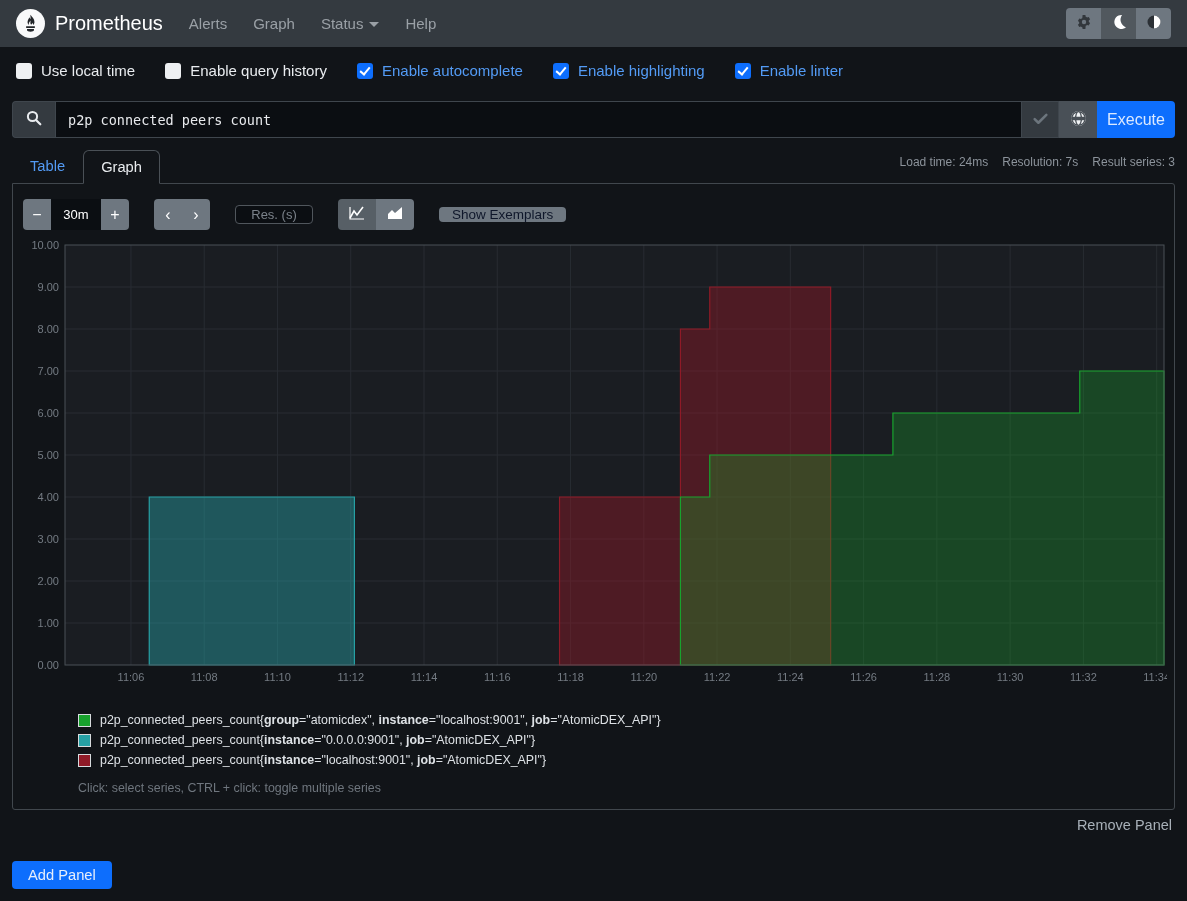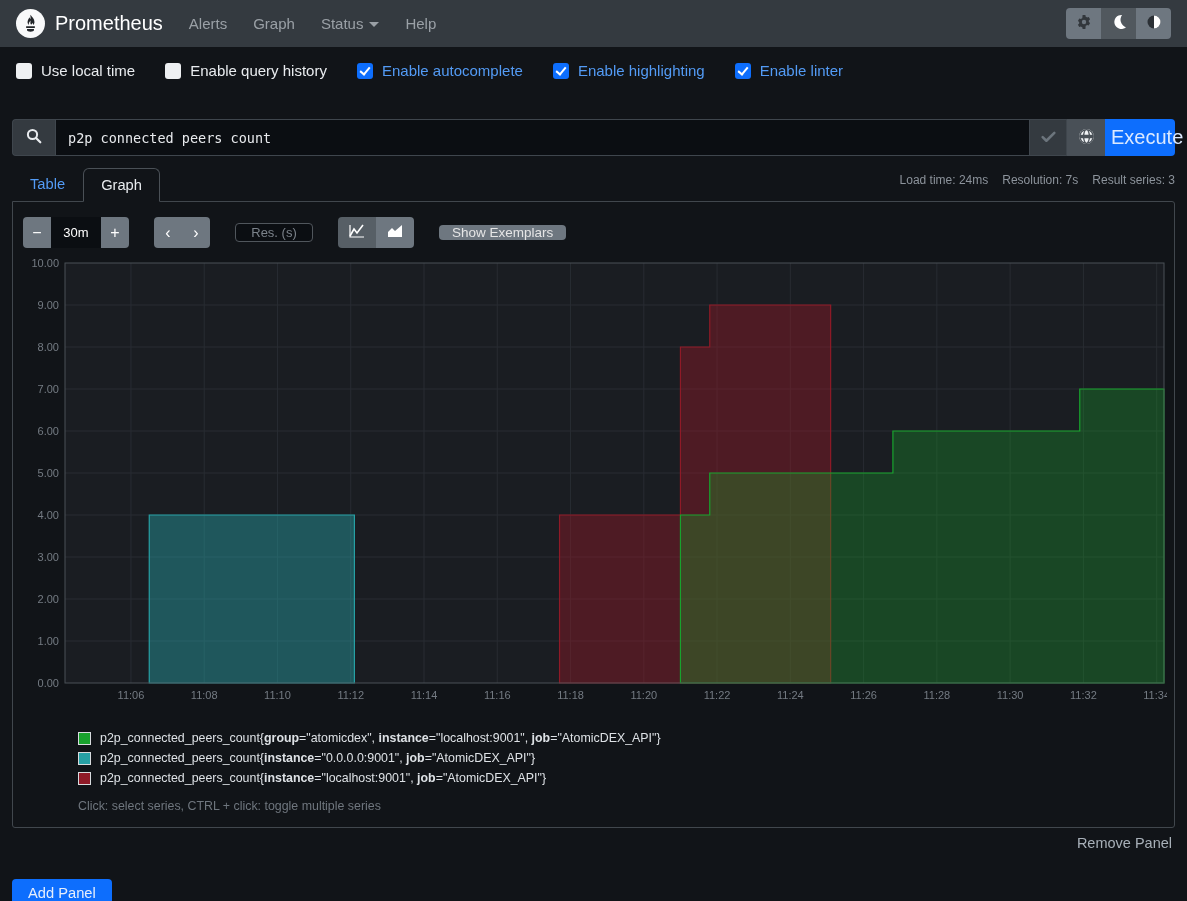--- a/index.html
+++ b/index.html
@@ -23,26 +23,26 @@
   .theme-btn.active { background:#51585e; }
   
   .check-row { display:flex; align-items:center; padding:15px 16px 14px 16px; gap:30px; }
   .form-check { display:flex; align-items:center; gap:9px; cursor:pointer; }
   .form-check .box { width:16px; height:16px; border-radius:3px; background:#eef0f2; position:relative; flex:0 0 auto; }
   .form-check.checked .box { background:#0d6efd; }
   .form-check.checked .box::after { content:""; position:absolute; left:5px; top:2px; width:4px; height:8px; border:solid #fff; border-width:0 2px 2px 0; transform:rotate(40deg); }
   .form-check .cb-label { color:#e9ecef; }
   .form-check.checked .cb-label { color:#539bf5; }
   
-  .query-row { display:flex; margin:26px 12px 0 12px; height:37px; }
+  .query-row { display:flex; margin:8px 12px 0 12px; height:37px; }
   .search-addon { width:43px; background:#343a40; border:1px solid #3f464d; border-right:none; border-radius:4px 0 0 4px; display:flex; align-items:center; justify-content:center; }
   .query-input { flex:1; background:#0b0e12; border:1px solid #3f464d; color:#e8eaed; font-family:"DejaVu Sans Mono", monospace; font-size:13.5px; padding:0 12px; outline:none; }
   .check-dd-btn { width:37px; background:#343a40; border:1px solid #3f464d; border-left:none; display:flex; align-items:center; justify-content:center; cursor:pointer; }
   .globe-btn { width:38px; background:#495057; border:none; display:flex; align-items:center; justify-content:center; cursor:pointer; }
-  .execute-btn { width:70px; background:#0d6efd; color:#dbe9ff; border:none; border-radius:0 4px 4px 0; font-size:20px; cursor:pointer; font-family:inherit; }
+  .execute-btn { width:78px; background:#0d6efd; color:#dbe9ff; border:none; border-radius:0 4px 4px 0; font-size:16px; cursor:pointer; font-family:inherit; }
   
   .tabs-row { display:flex; justify-content:space-between; align-items:flex-end; margin:11px 12px 0 12px; }
   .tabs { display:flex; align-items:flex-end; }
   .tab { padding:8px 17px; font-size:14.7px; cursor:pointer; border:1px solid transparent; border-radius:6px 6px 0 0; position:relative; z-index:2; }
   .tab.inactive { color:#539bf5; }
   .tab.active { color:#e9ecef; background:#111418; border-color:#4a5056; border-bottom-color:#111418; margin-bottom:-1px; }
   .stats { color:#8c939b; font-size:12px; display:flex; gap:14px; align-items:center; padding-bottom:14px; }
   
   .panel { margin:0 12px; border:1px solid #41474d; border-radius:0 3px 3px 3px; padding:10px 8px 14px 8px; position:relative; z-index:1; }
   .controls-row { display:flex; align-items:center; gap:25px; margin:5px 2px 10px 2px; height:31px; }
@@ -50,21 +50,21 @@
   .ctl-btn { background:#6e7780; border:none; color:#fff; width:28px; display:flex; align-items:center; justify-content:center; cursor:pointer; font-size:16px; padding:0; }
   .ctl-btn.rl { border-radius:4px 0 0 4px; }
   .ctl-btn.rr { border-radius:0 4px 4px 0; }
   .ctl-btn.active { background:#575f66; }
   .ctl-input { background:#0b0e12; border:none; color:#fff; text-align:center; font-size:13px; outline:none; font-family:inherit; }
   .ctl-input::placeholder { color:#7b828a; }
   .dur-input { width:50px; }
   .time-input { width:168px; }
   .res-input { width:78px; border:1px solid #50565c; border-radius:4px; }
   .chart-toggle { width:38px; }
-  .exemplars-btn { background:#6e7780; border:none; color:#e5e5e5; border-radius:4px; padding:0 13px; font-size:13.5px; cursor:pointer; font-family:inherit; }
+  .exemplars-btn { background:#6e7780; border:none; color:#0f172a; border-radius:4px; padding:0 13px; font-size:13.5px; cursor:pointer; font-family:inherit; }
   
   .chart-wrap { margin:2px 0 0 0; }
   
   .legend { margin:24px 0 0 57px; display:flex; flex-direction:column; gap:6px; }
   .legend-item { display:flex; align-items:center; gap:9px; font-size:12.4px; color:#dde1e5; cursor:pointer; }
   .legend-item .swatch { width:13px; height:13px; border:1px solid #d7dbde; flex:0 0 auto; }
   .legend-item b { font-weight:bold; }
   .legend-hint { margin:14px 0 0 57px; color:#6f767e; font-size:12.4px; }
   
   .remove-row { text-align:right; padding:6px 15px 0 16px; }

